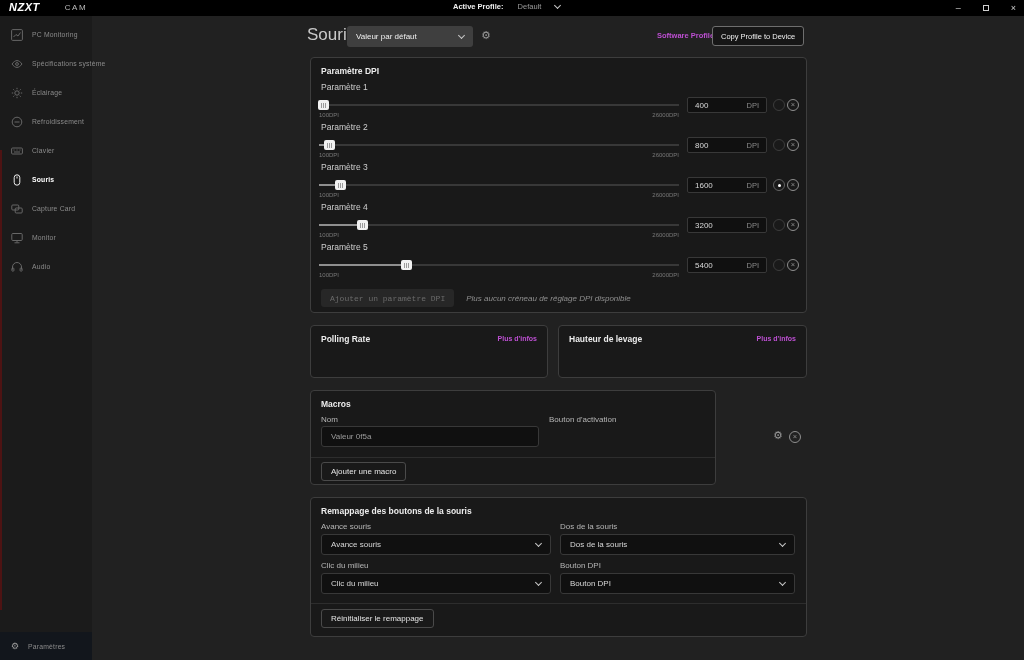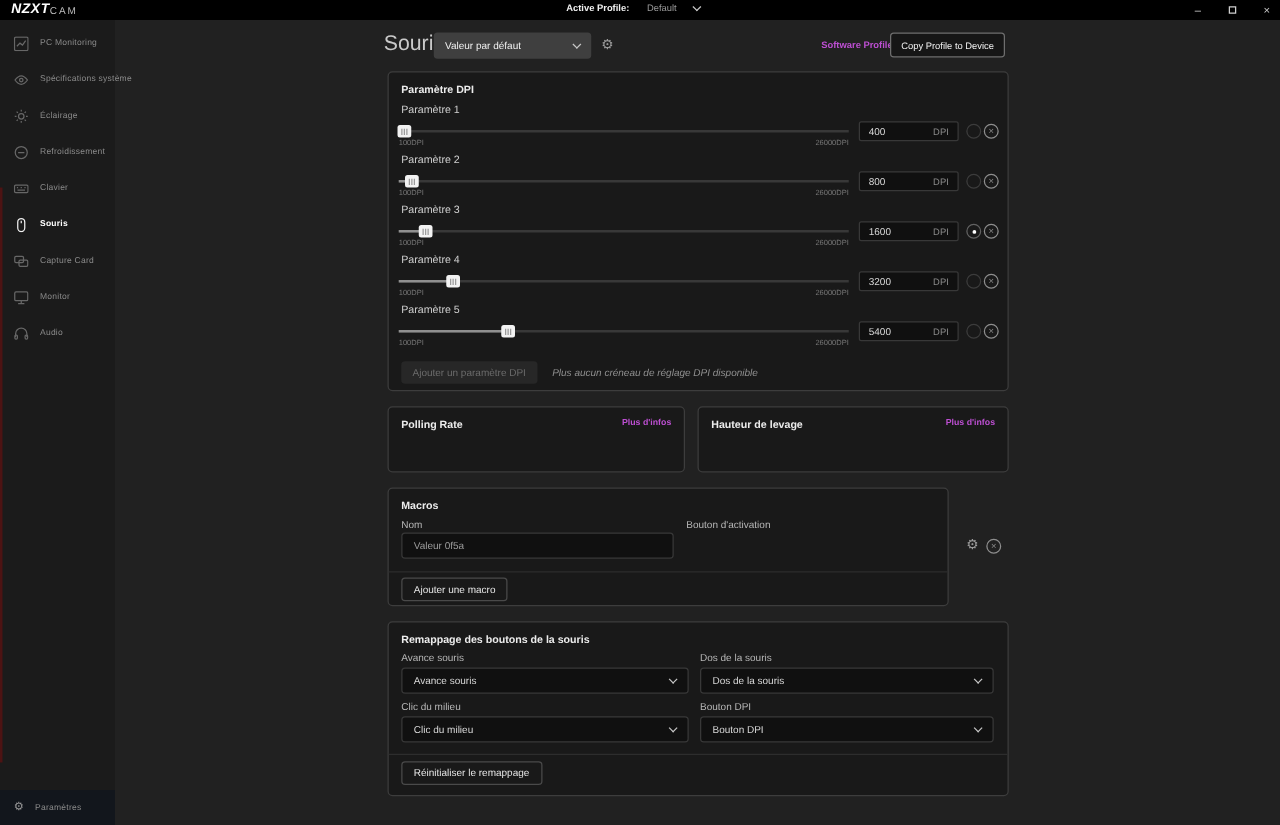--- a/index.html
+++ b/index.html
@@ -1,21 +1,21 @@
 <!DOCTYPE html>
 <html><head>
 <meta charset="utf-8">
 <style>
   * { margin:0; padding:0; box-sizing:border-box; }
   html,body { width:1024px; height:660px; overflow:hidden; }
   body { background:#212121; font-family:"Liberation Sans", sans-serif; position:relative; color:#d0d0d0; }
 
   
   .titlebar { position:absolute; left:0; top:0; width:1024px; height:16px; background:#000; display:flex; align-items:center; }
-  .logo { position:absolute; left:9px; top:1px; display:flex; align-items:flex-end; }
+  .logo { position:absolute; left:9px; top:1px; display:flex; align-items:center;gap:25px; }
   .logo-nzxt { color:#fff; font-weight:bold; font-style:italic; font-size:11px; letter-spacing:.5px; }
   .logo-cam { color:#bdbdbd; font-size:8px; letter-spacing:1.6px; margin-left:0; }
   .activeprofile { position:absolute; left:453px; top:2px; display:flex; align-items:center; gap:6px; }
   .ap-label { color:#f0f0f0; font-weight:bold; font-size:7.5px; }
   .ap-value { color:#9a9a9a; font-size:7.5px; min-width:40px;text-align:center; }
   .winbtns { position:absolute; right:8px; top:0; height:16px; display:flex; align-items:center; gap:22px; }
   .winbtn { color:#cfcfcf; font-size:9px; line-height:9px; cursor:default; }
   .sq { width:6px; height:6px; border:1px solid #cfcfcf; }
 
   
@@ -65,33 +65,33 @@
   .range-min { position:absolute; left:8px; top:30px; font-size:6px; color:#787878; }
   .range-max { position:absolute; left:8px; top:30px; width:360px; text-align:right; font-size:6px; color:#787878; }
   .dpi-value { position:absolute; left:376px; top:15px; width:80px; height:16px; background:#101010; border:1px solid #383838; border-radius:2px; display:flex; align-items:center; padding:0 7px; font-size:8px; color:#d8d8d8; }
   .dpi-unit { margin-left:auto; color:#8a8a8a; font-size:7.5px; }
   .radio { position:absolute; left:462px; top:17px; width:12px; height:12px; border:1px solid #3c3c3c; border-radius:50%; cursor:default; }
   .radio.sel { border-color:#626262; }
   .radio.sel::after { content:""; position:absolute; left:3.5px; top:3.5px; width:3px; height:3px; border-radius:50%; background:#fff; }
   .cx { width:12px; height:12px; border:1px solid #8e8e8e; border-radius:50%; color:#8e8e8e; font-size:7.5px; line-height:10px; text-align:center; cursor:default; flex:none; }
   .dpi-del { position:absolute; left:476px; top:17px; }
   .add-dpi-row { position:absolute; left:10px; top:231px; display:flex; align-items:center; gap:12px; }
-  .add-dpi-btn { height:18px; padding:0 9px; background:#272727; border:none; border-radius:3px; color:#6b6b6b; font-size:8px; display:flex; align-items:center; font-family:Liberation Sans, sans-serif; }
+  .add-dpi-btn { height:18px; padding:0 9px; background:#272727; border:none; border-radius:3px; color:#6b6b6b; font-size:8px; display:flex; align-items:center; font-family:Liberation Mono, monospace; }
   .add-dpi-hint { font-size:8px; font-style:italic; color:#8f8f8f; }
 
   
   #polling-panel { left:310px; top:325px; width:238px; height:53px; }
   #polling-panel .dd { position:absolute; left:10px; top:26px; width:218px; height:21px; }
   #lift-panel { left:558px; top:325px; width:249px; height:53px; }
   .seg-wrap { position:absolute; left:11px; top:26px; width:227px; height:21px; background:#101010; border:1px solid #383838; border-radius:3px; display:flex; }
   .seg { flex:1; display:flex; align-items:center; justify-content:center; font-size:8px; color:#d8d8d8; border-radius:3px; cursor:default; }
   .seg.on { background:#626262; color:#fff; }
 
   
-  #macros-panel { left:310px; top:390px; width:449px; height:95px;padding-left:12px; }
+  #macros-panel { left:310px; top:390px; width:406px; height:95px;padding-left:12px; }
   #macro-name-label { position:absolute; left:10px; top:24px; }
   #macro-name { position:absolute; left:10px; top:35px; width:218px; height:21px; color:#9c9c9c; }
   #macro-act-label { position:absolute; left:238px; top:24px; }
   #macro-act-dd { position:absolute; left:238px; top:35px; width:217px; height:21px; }
   #macro-gear { position:absolute; left:462px; top:39px; font-size:11px; line-height:12px; cursor:default; }
   #macro-del { position:absolute; left:478px; top:40px; }
   .divider { position:absolute; left:0; width:100%; height:1px; background:#2d2d2d; }
   .ghost-btn { height:19px; padding:0 9px; background:transparent; border:1px solid #4a4a4a; border-radius:3px; color:#e4e4e4; font-size:8px; display:flex; align-items:center; font-family:inherit; cursor:default; }
   #add-macro-btn { position:absolute; left:10px; top:71px; }
 

